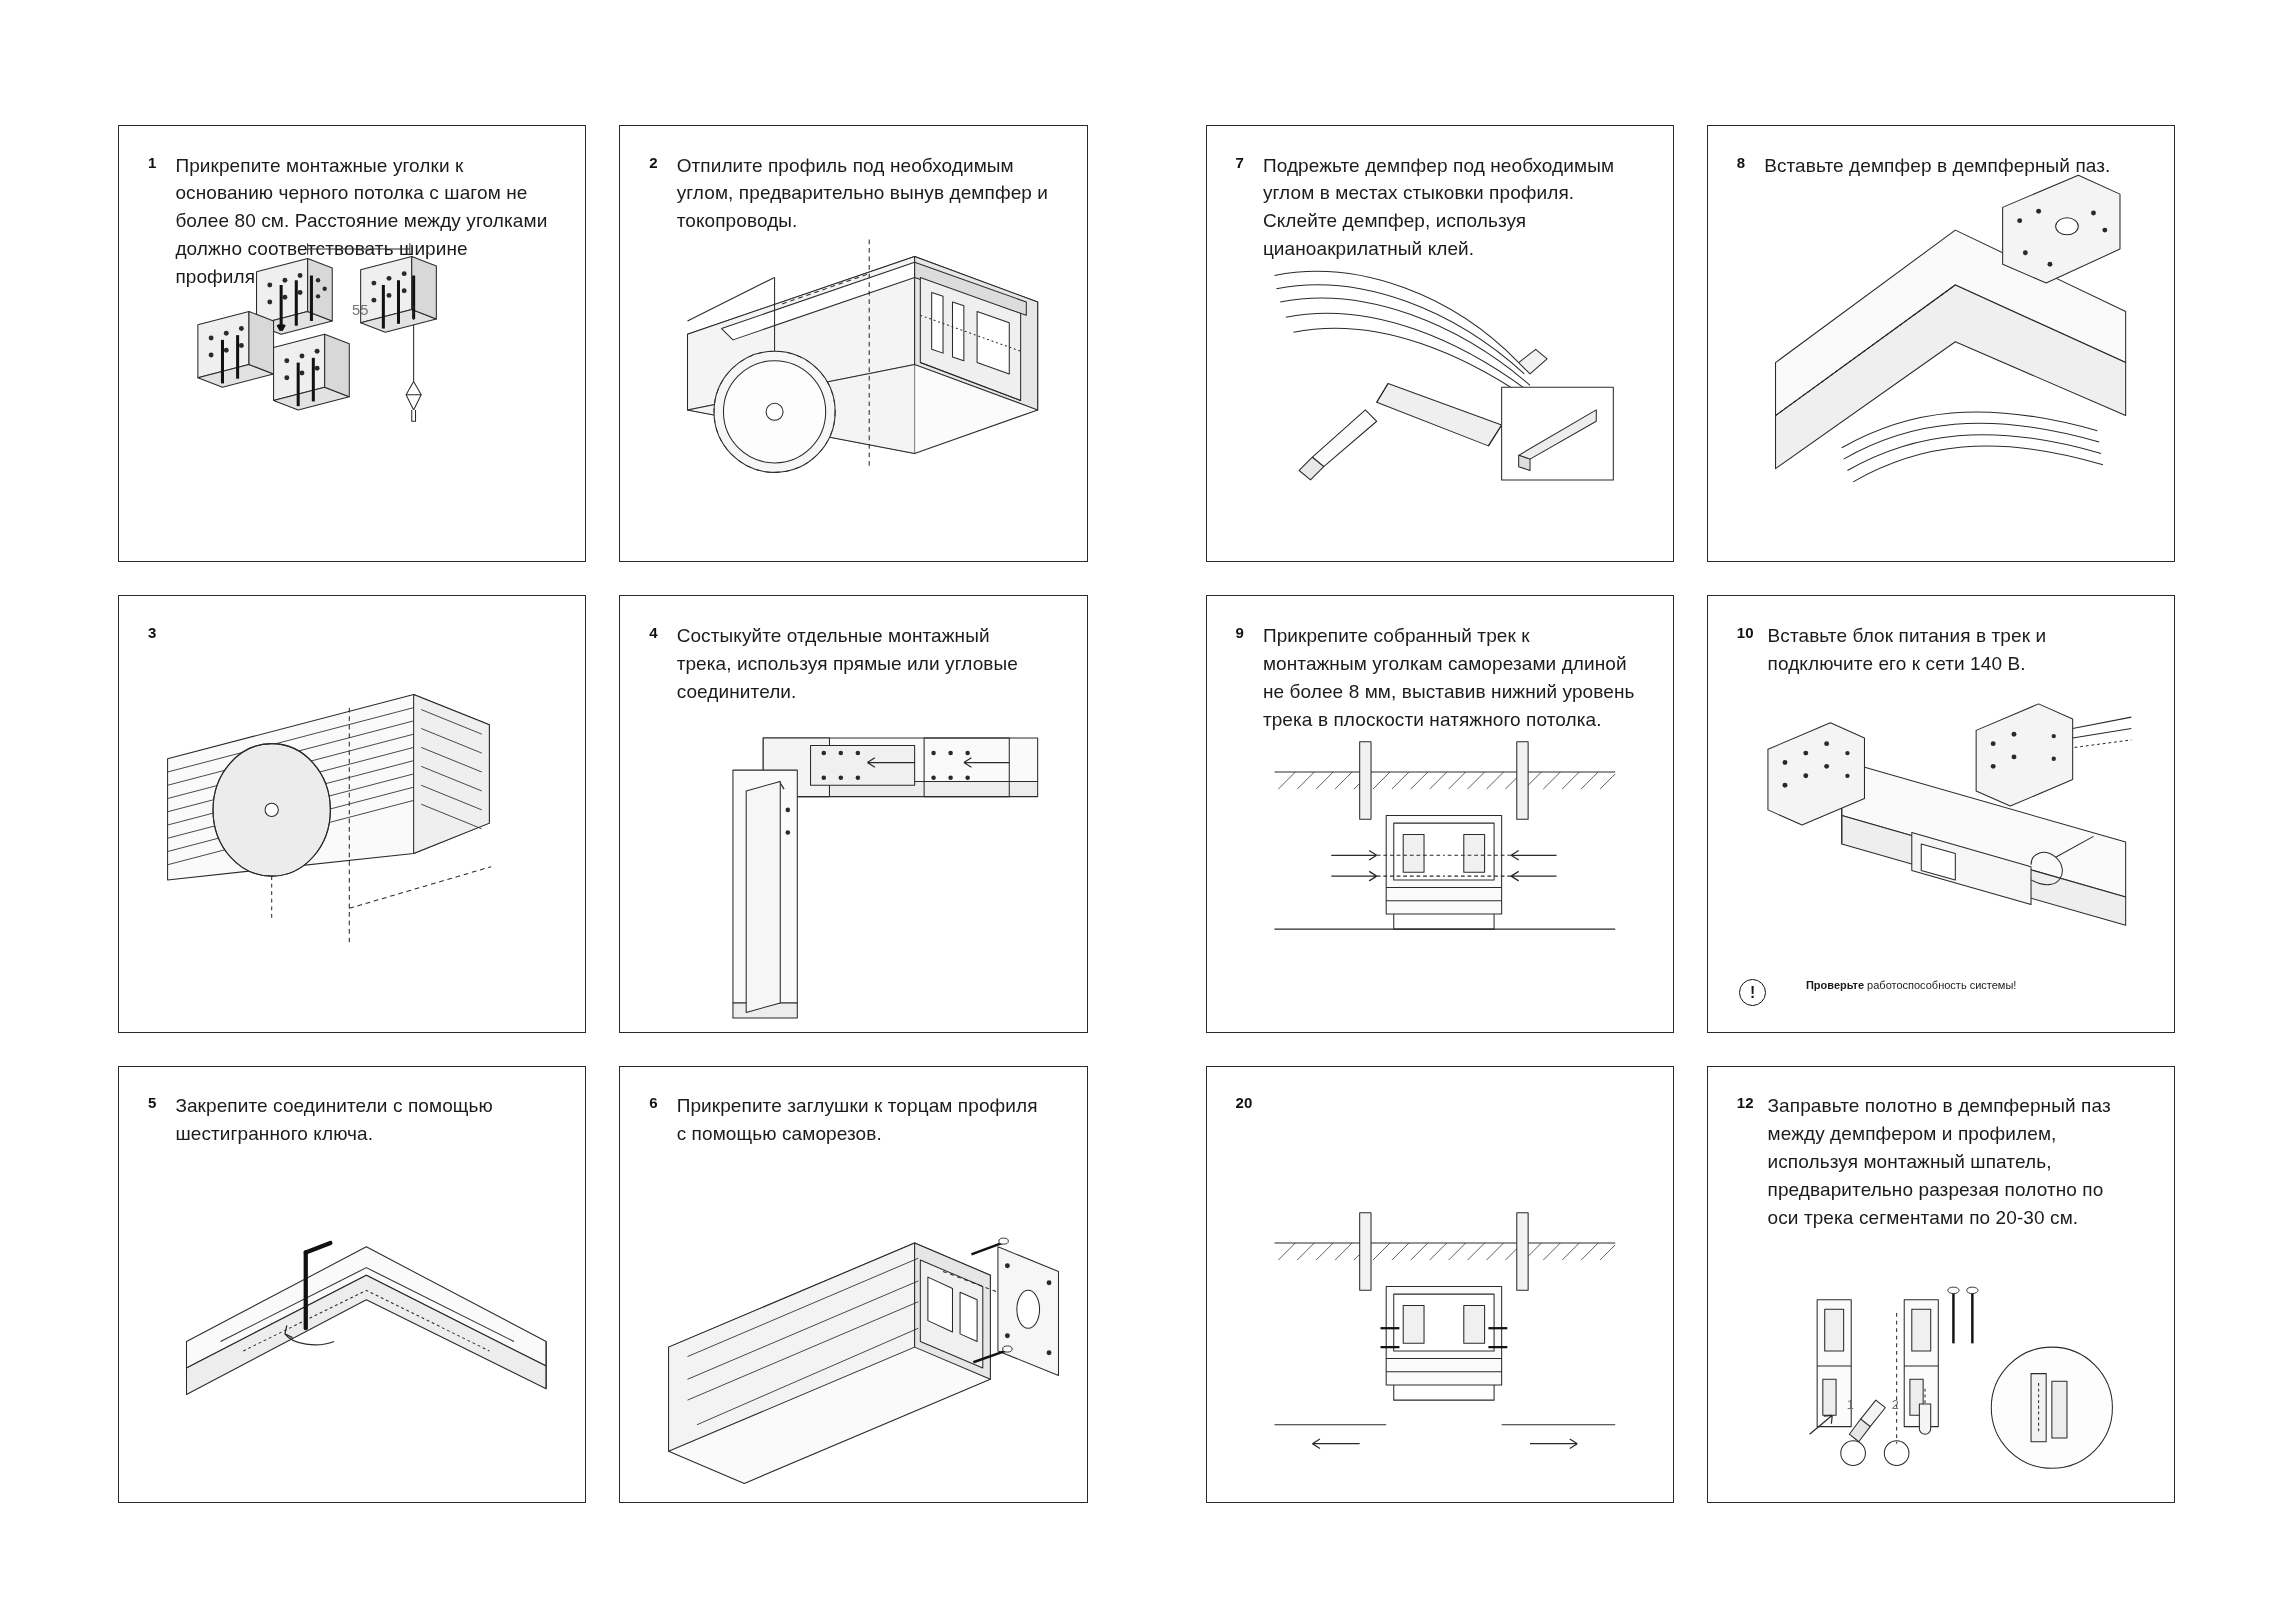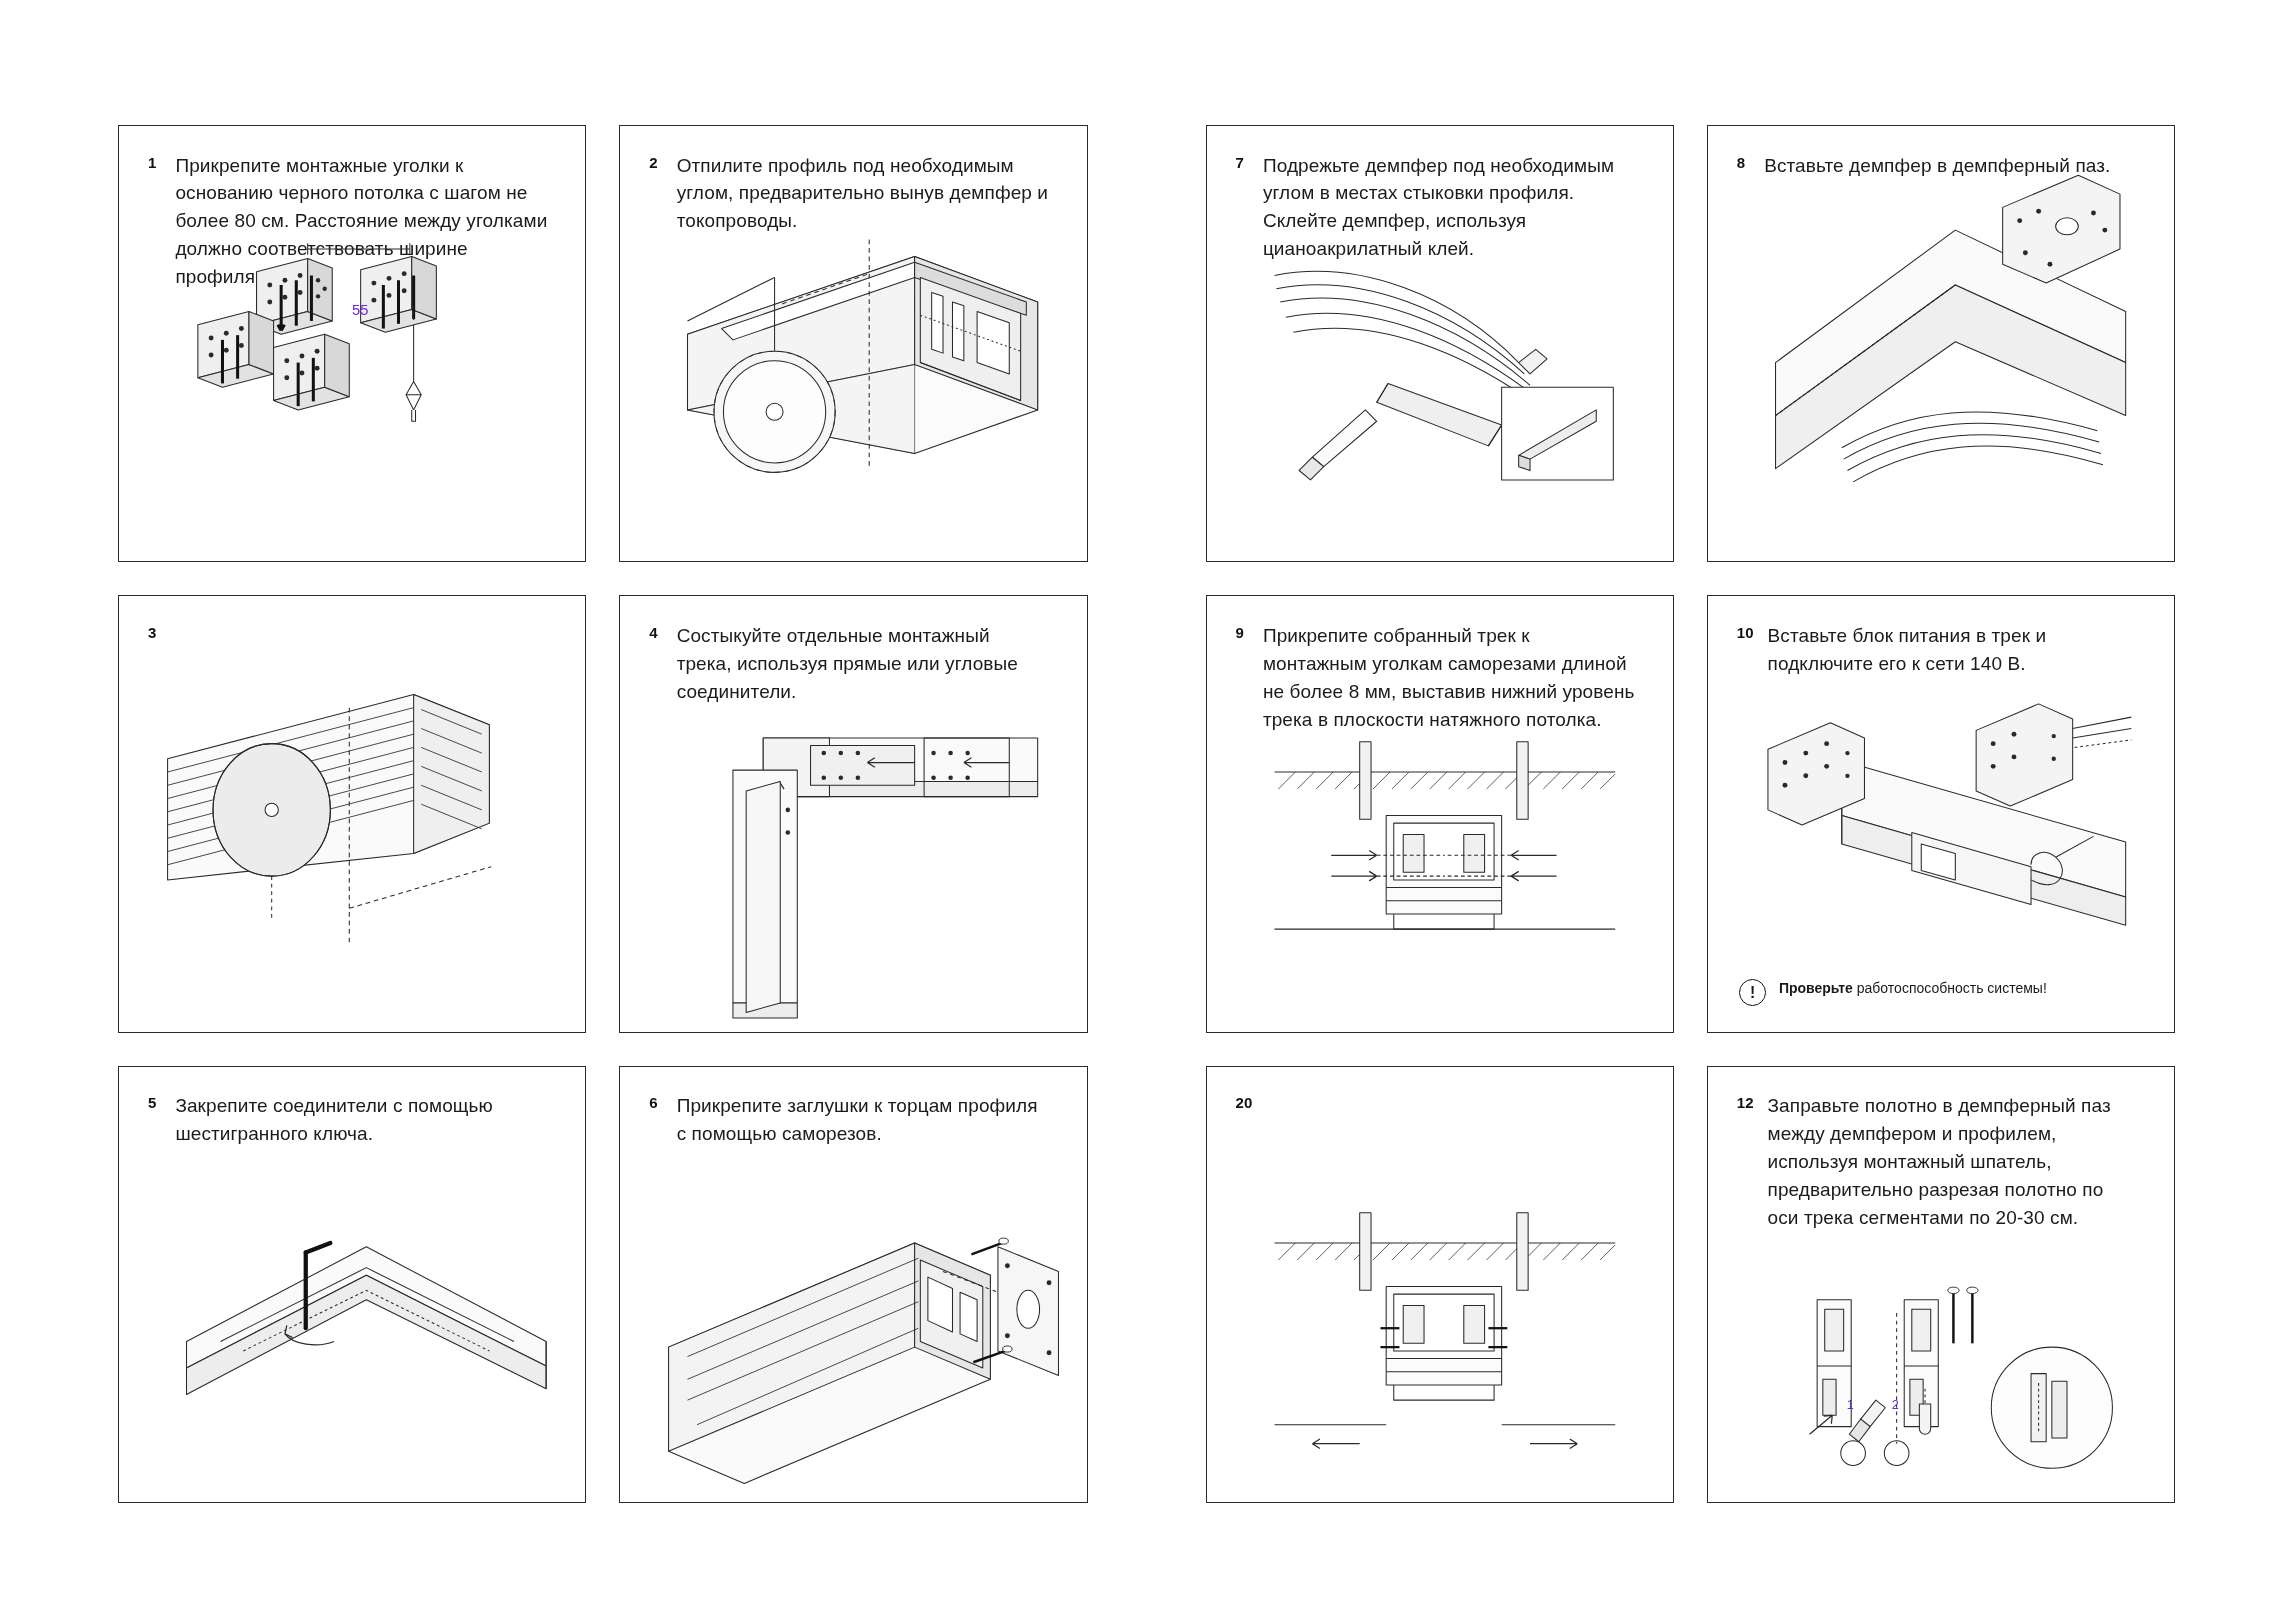--- a/index.html
+++ b/index.html
@@ -95,30 +95,31 @@
     display: flex;
     align-items: center;
     justify-content: center;
     font-size: 15.7px;
     font-weight: bold;
     line-height: 1;
     flex: 0 0 auto;
     margin-top: 1px;
   }
   .warn-text {
-    font-size: 14px;
+    font-size: 11px;
     line-height: 1.45;
     max-width: 294px;
+    margin-left: 27px;
   }
   .warn-text b { font-weight: bold; }
 
   .dim-label {
     position: absolute;
     font-size: 14.7px;
-    color: #6d28d9;
+    color: #737373;
   }
 </style>
 </head>
 <body>
 
 <div class="sheet">
 
   <div class="page-half">
 
     <div class="panel">

